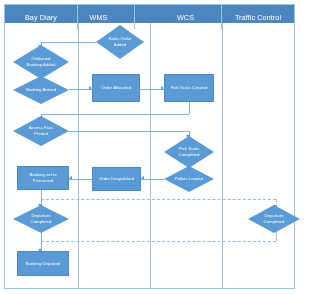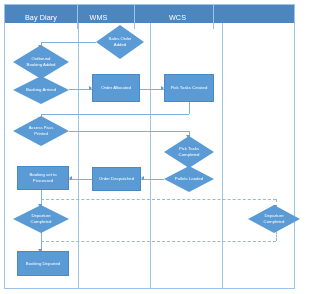--- a/index.html
+++ b/index.html
@@ -73,22 +73,25 @@
 
   <div class="frame"></div>
   <div class="hdr-band"></div>
 
   <div class="hdr-cell" style="left:5px;width:73px;">
       <span>Bay Diary</span>
     </div>
   <div class="hdr-cell" style="left:63px;width:72px;">
       <span>WMS</span>
     </div>
-  <div class="hdr-cell" style="left:142px;width:72px;text-align:right;">
+  <div class="hdr-cell" style="left:150px;width:72px;text-align:right;">
       <span>WCS</span>
+    </div>
+  <div class="hdr-cell last" style="left:222px;width:72px;">
+      <span>Traffic Control</span>
     </div>
 
   <div class="lane-div" style="left:78px;"></div>
   <div class="lane-div" style="left:150px;"></div>
   <div class="lane-div" style="left:222px;"></div>
 
   <div class="ln h" style="left:41px;top:42px;width:55px;"></div>
   <div class="ln v" style="left:41px;top:42px;height:6px;"></div>
   <div class="ar ar-d" style="left:38.4px;top:45px;"></div>
 

